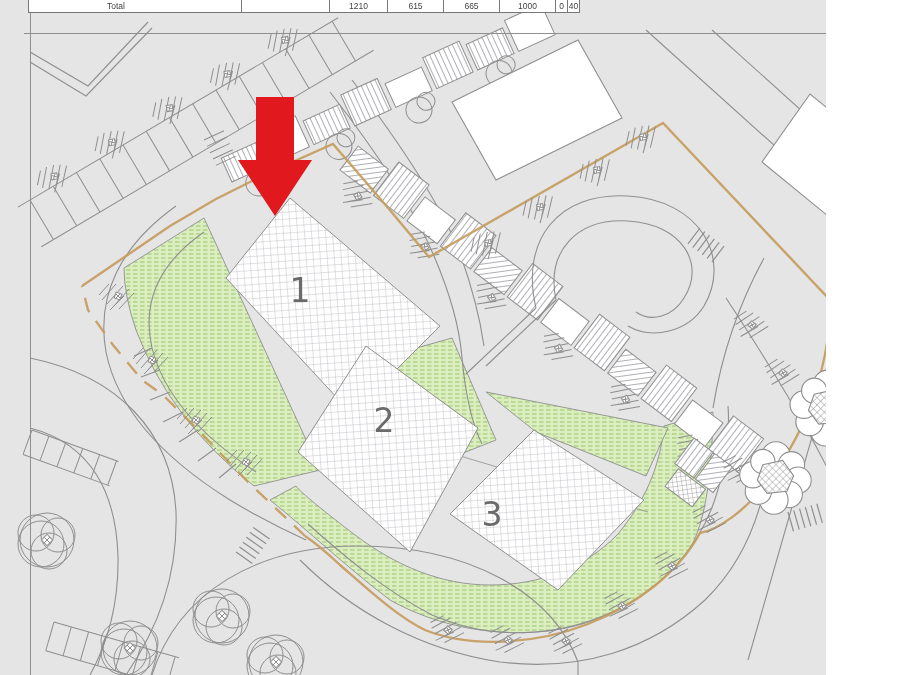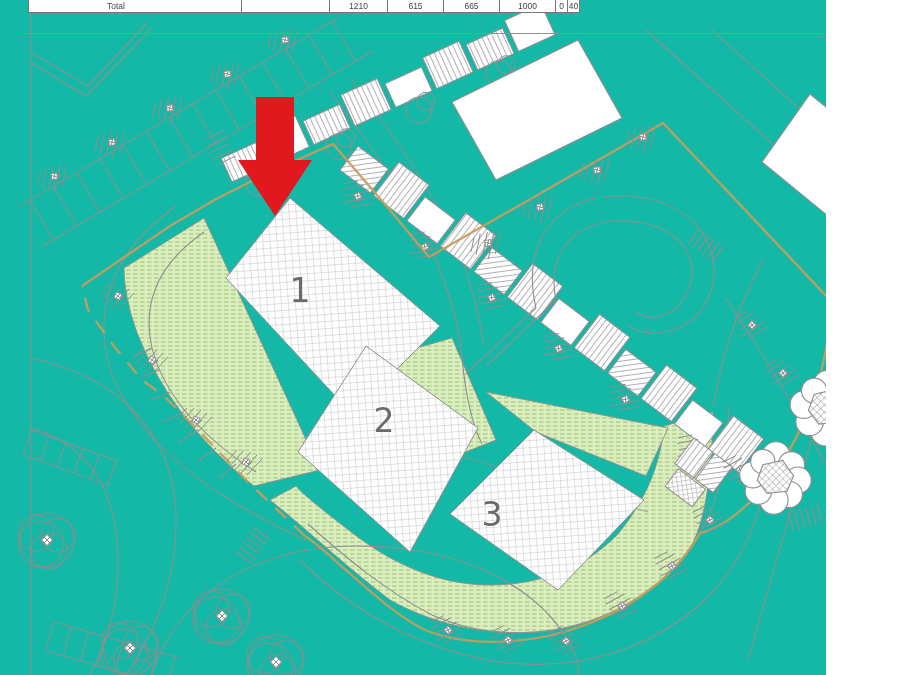--- a/index.html
+++ b/index.html
@@ -1,16 +1,16 @@
 <!DOCTYPE html>
 <html><head>
 <meta charset="utf-8">
 <style>
   html,body{margin:0;padding:0;background:#fff;}
-  .stage{position:relative;width:826px;height:675px;overflow:hidden;background:#14b8a6;
+  .stage{position:relative;width:826px;height:675px;overflow:hidden;background:#e5e5e5;
          font-family:"Liberation Sans",sans-serif;}
   .stage svg{position:absolute;left:0;top:0;}
   .ttable{position:absolute;left:28px;top:-7px;height:18px;display:flex;
           border:1px solid #777;background:#fff;color:#444;
           font:8.5px "Liberation Sans",sans-serif;z-index:5;}
   .ttable .c{display:flex;align-items:flex-end;justify-content:center;
              border-left:1px solid #777;box-sizing:border-box;padding-bottom:1px;overflow:hidden;}
   .ttable .c:first-child{border-left:none;justify-content:flex-start;padding-left:78px;}
   .parcel-num{font-family:"DejaVu Sans",sans-serif;font-size:33px;fill:#6a6a6a;text-anchor:middle;}
 </style>

